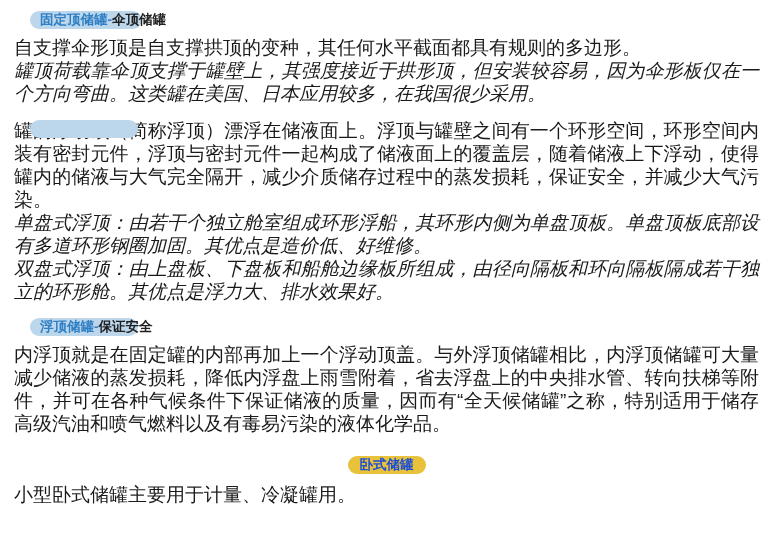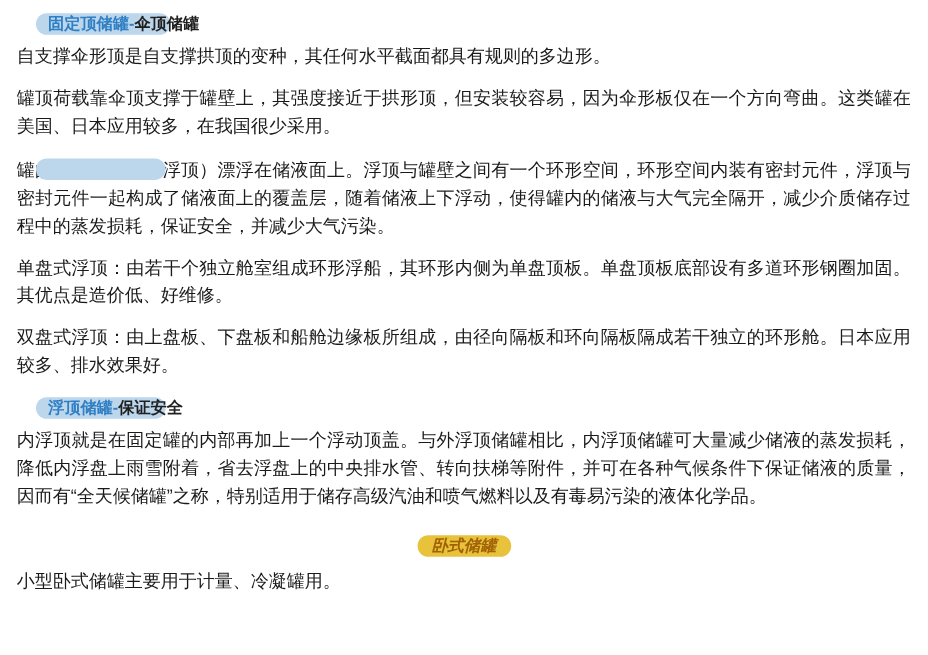--- a/index.html
+++ b/index.html
@@ -69,37 +69,37 @@
     transform: translateX(-50%);
     width: 78px;
     height: 18px;
     border-radius: 9px;
     background: #e8c23a;
     z-index: 0;
   }
   .heading-center .txt-c {
     position: relative;
     z-index: 1;
-    color: #a16207;
-    font-style: italic;
+    color: #1d4ed8;
   }
 
   p.body {
     margin: 0 0 0 0;
-    font-size: 15px;
+    font-size: 19px;
     line-height: 23px;
     text-align: justify;
     text-justify: inter-ideograph;
     color: #1a1a1a;
   }
   .block {
     margin-bottom: 14px;
   }
   .block p.body + p.body {
-    margin-top: 12px;
+    margin-top: 0;
+    font-style: italic;
   }
 </style>
 </head>
 <body>
 
 <div class="page">
 
   <div class="block">
     <div class="heading h1">
       <span class="pill"></span>
@@ -108,21 +108,21 @@
     <p class="body">自支撑伞形顶是自支撑拱顶的变种，其任何水平截面都具有规则的多边形。</p>
     <p class="body">罐顶荷载靠伞顶支撑于罐壁上，其强度接近于拱形顶，但安装较容易，因为伞形板仅在一个方向弯曲。这类罐在美国、日本应用较多，在我国很少采用。</p>
   </div>
 
   <div class="block">
     <div class="heading h2">
       <span class="pill"></span>
     </div>
     <p class="body">罐的浮动顶（简称浮顶）漂浮在储液面上。浮顶与罐壁之间有一个环形空间，环形空间内装有密封元件，浮顶与密封元件一起构成了储液面上的覆盖层，随着储液上下浮动，使得罐内的储液与大气完全隔开，减少介质储存过程中的蒸发损耗，保证安全，并减少大气污染。</p>
     <p class="body">单盘式浮顶：由若干个独立舱室组成环形浮船，其环形内侧为单盘顶板。单盘顶板底部设有多道环形钢圈加固。其优点是造价低、好维修。</p>
-    <p class="body">双盘式浮顶：由上盘板、下盘板和船舱边缘板所组成，由径向隔板和环向隔板隔成若干独立的环形舱。日本应用较多、排水效果好。</p>
+    <p class="body">双盘式浮顶：由上盘板、下盘板和船舱边缘板所组成，由径向隔板和环向隔板隔成若干独立的环形舱。其优点是浮力大、排水效果好。</p>
   </div>
 
   <div class="block">
     <div class="heading h3">
       <span class="pill"></span>
       <span class="txt"><span>浮顶储罐</span><span>-</span><span class="dark">保证安全</span></span>
     </div>
     <p class="body">内浮顶就是在固定罐的内部再加上一个浮动顶盖。与外浮顶储罐相比，内浮顶储罐可大量减少储液的蒸发损耗，降低内浮盘上雨雪附着，省去浮盘上的中央排水管、转向扶梯等附件，并可在各种气候条件下保证储液的质量，因而有“全天候储罐”之称，特别适用于储存高级汽油和喷气燃料以及有毒易污染的液体化学品。</p>
   </div>
 

